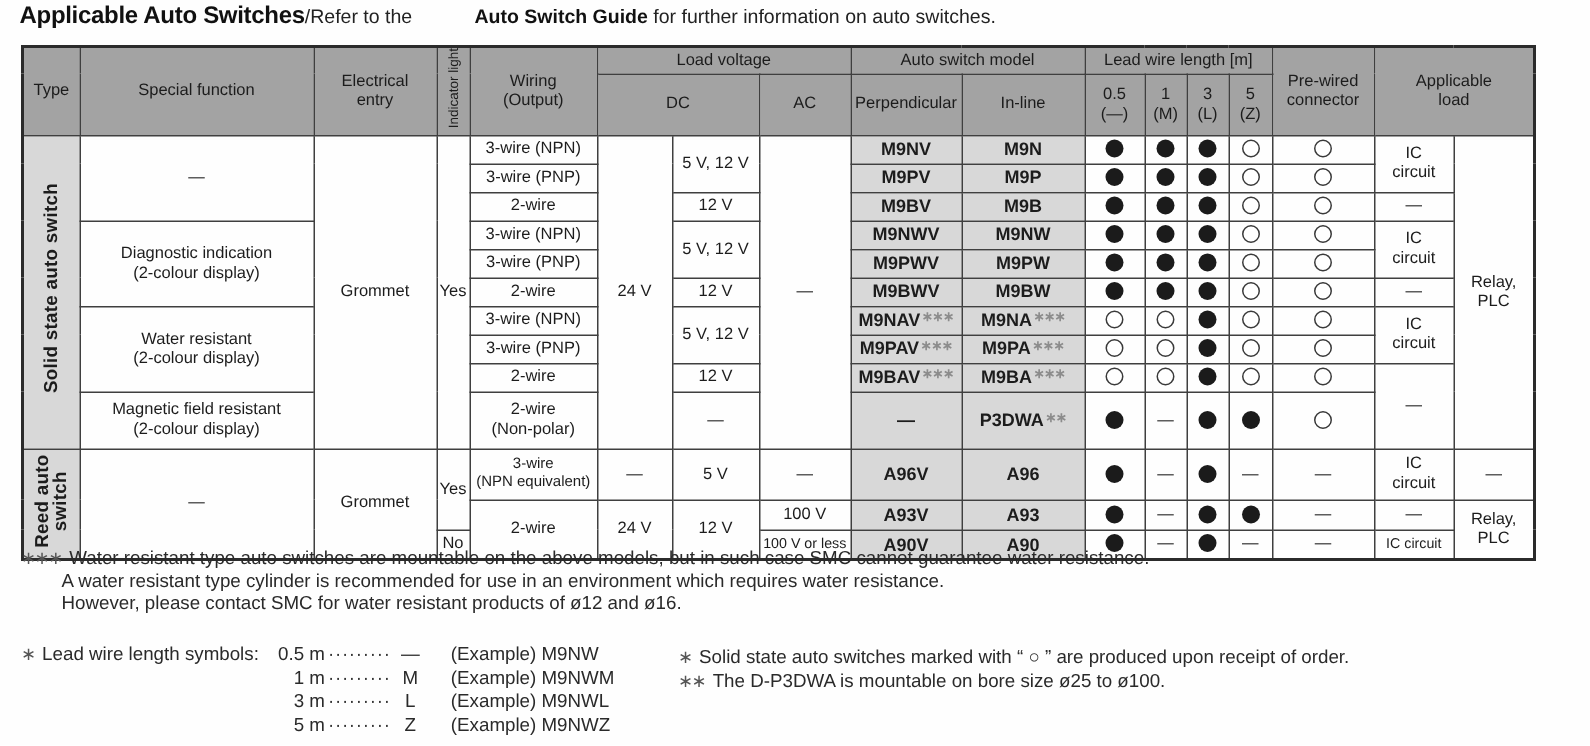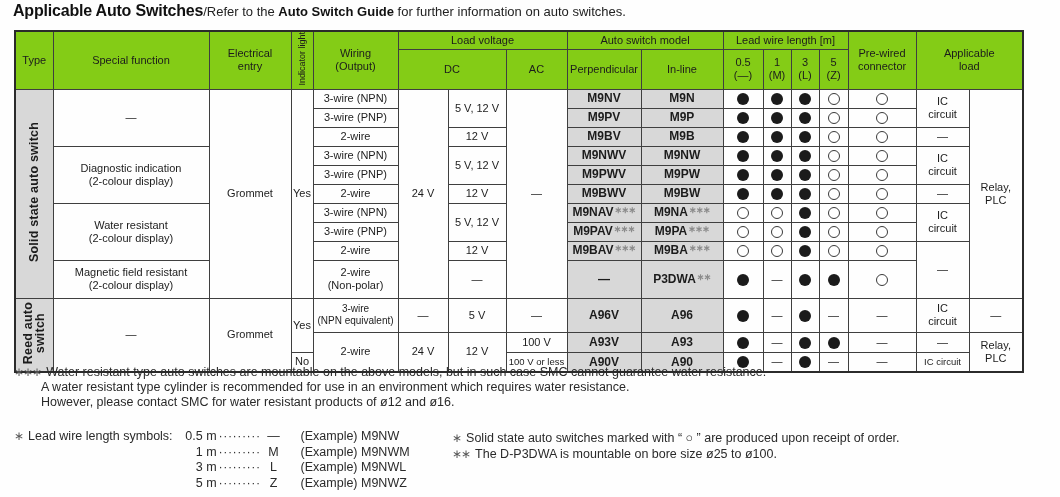--- a/index.html
+++ b/index.html
@@ -2,27 +2,27 @@
 <html><head>
 <meta charset="utf-8">
 <style>
   html,body{margin:0;padding:0;}
   .page{position:relative;width:1060px;height:497px;background:#fefefe;overflow:hidden;
         font-family:"Liberation Sans", sans-serif;color:#1c1c1c;}
   
   .title{position:absolute;left:13px;top:2px;white-space:nowrap;}
   .t-main{font-size:16px;font-weight:bold;color:#111;letter-spacing:-0.2px;}
   .t-rest{font-size:13px;color:#222;}
-  .t-guide{font-size:13px;font-weight:bold;color:#111;}
+  .t-guide{font-size:13px;font-weight:bold;color:#111;margin-left:38px;}
   
   table{position:absolute;left:14px;top:30px;width:1008px;border-collapse:collapse;
         table-layout:fixed;border:2px solid #2b2b2b;}
   th,td{border:1px solid #3f3f3f;padding:0;margin:0;text-align:center;vertical-align:middle;
         font-size:11px;line-height:1.18;overflow:hidden;}
-  th{background:#84cc16;font-weight:normal;font-size:11px;color:#1c1c1c;}
+  th{background:#a3a3a3;font-weight:normal;font-size:11px;color:#1c1c1c;}
   .txt{white-space:pre-line;}
   td .txt{display:inline-block;}
   .g{background:#d8d8d8;}
   .model{background:#d8d8d8;font-weight:bold;font-size:12px;}
   .sm{font-size:9.5px;}
   .sm2 .txt{font-size:10px;}
   .vert .txt{writing-mode:vertical-rl;transform:rotate(180deg);display:inline-block;
         font-weight:bold;font-size:12.5px;line-height:12px;letter-spacing:0.2px;}
   .vh .txt{writing-mode:vertical-rl;transform:rotate(180deg);display:inline-block;
         font-size:9px;line-height:10px;}

